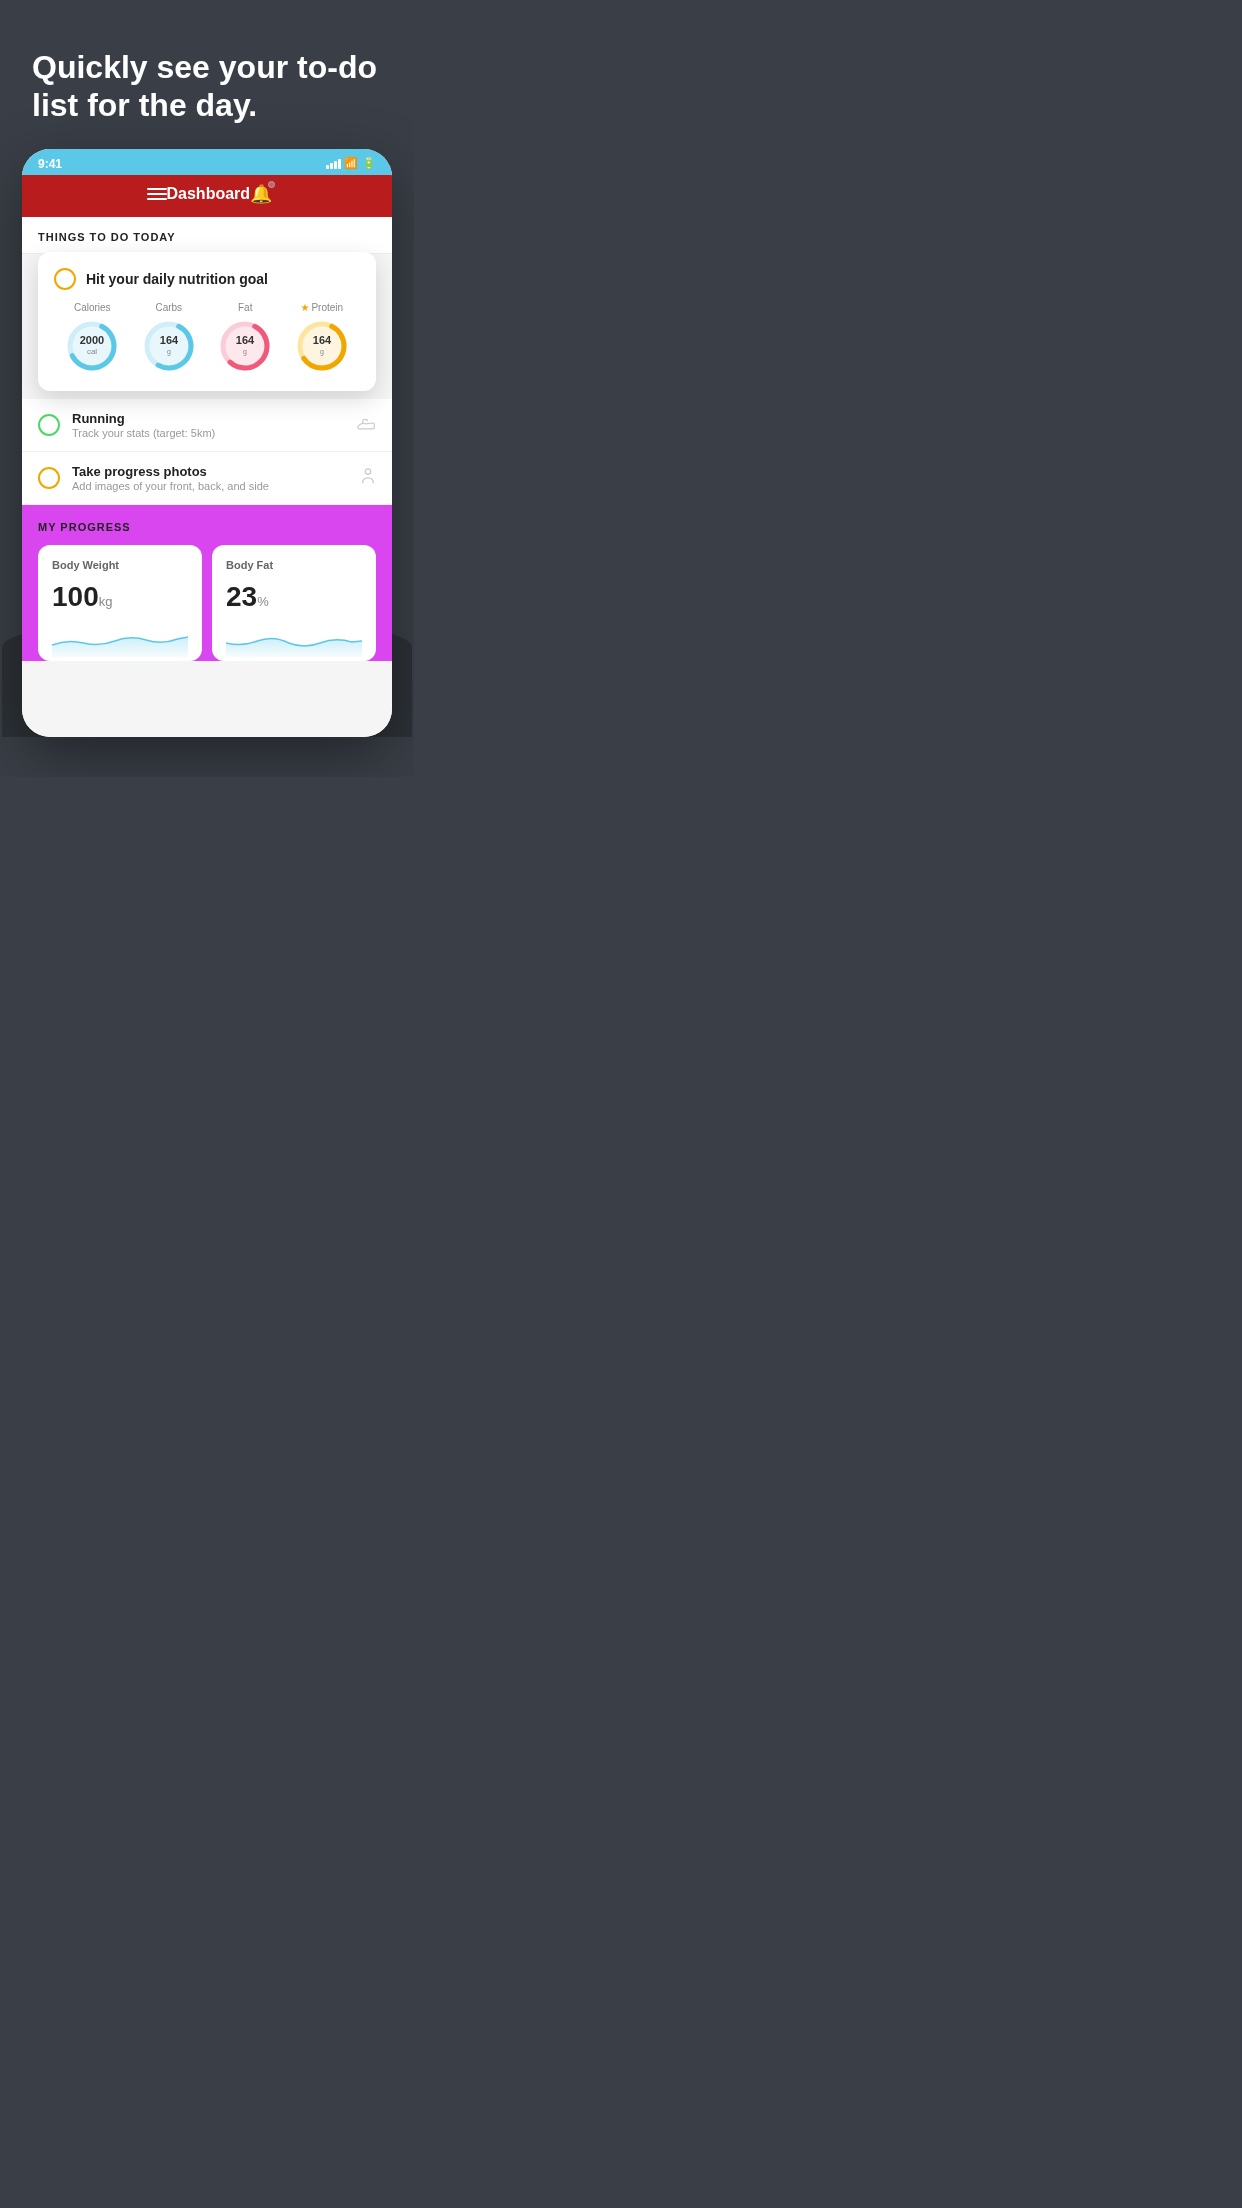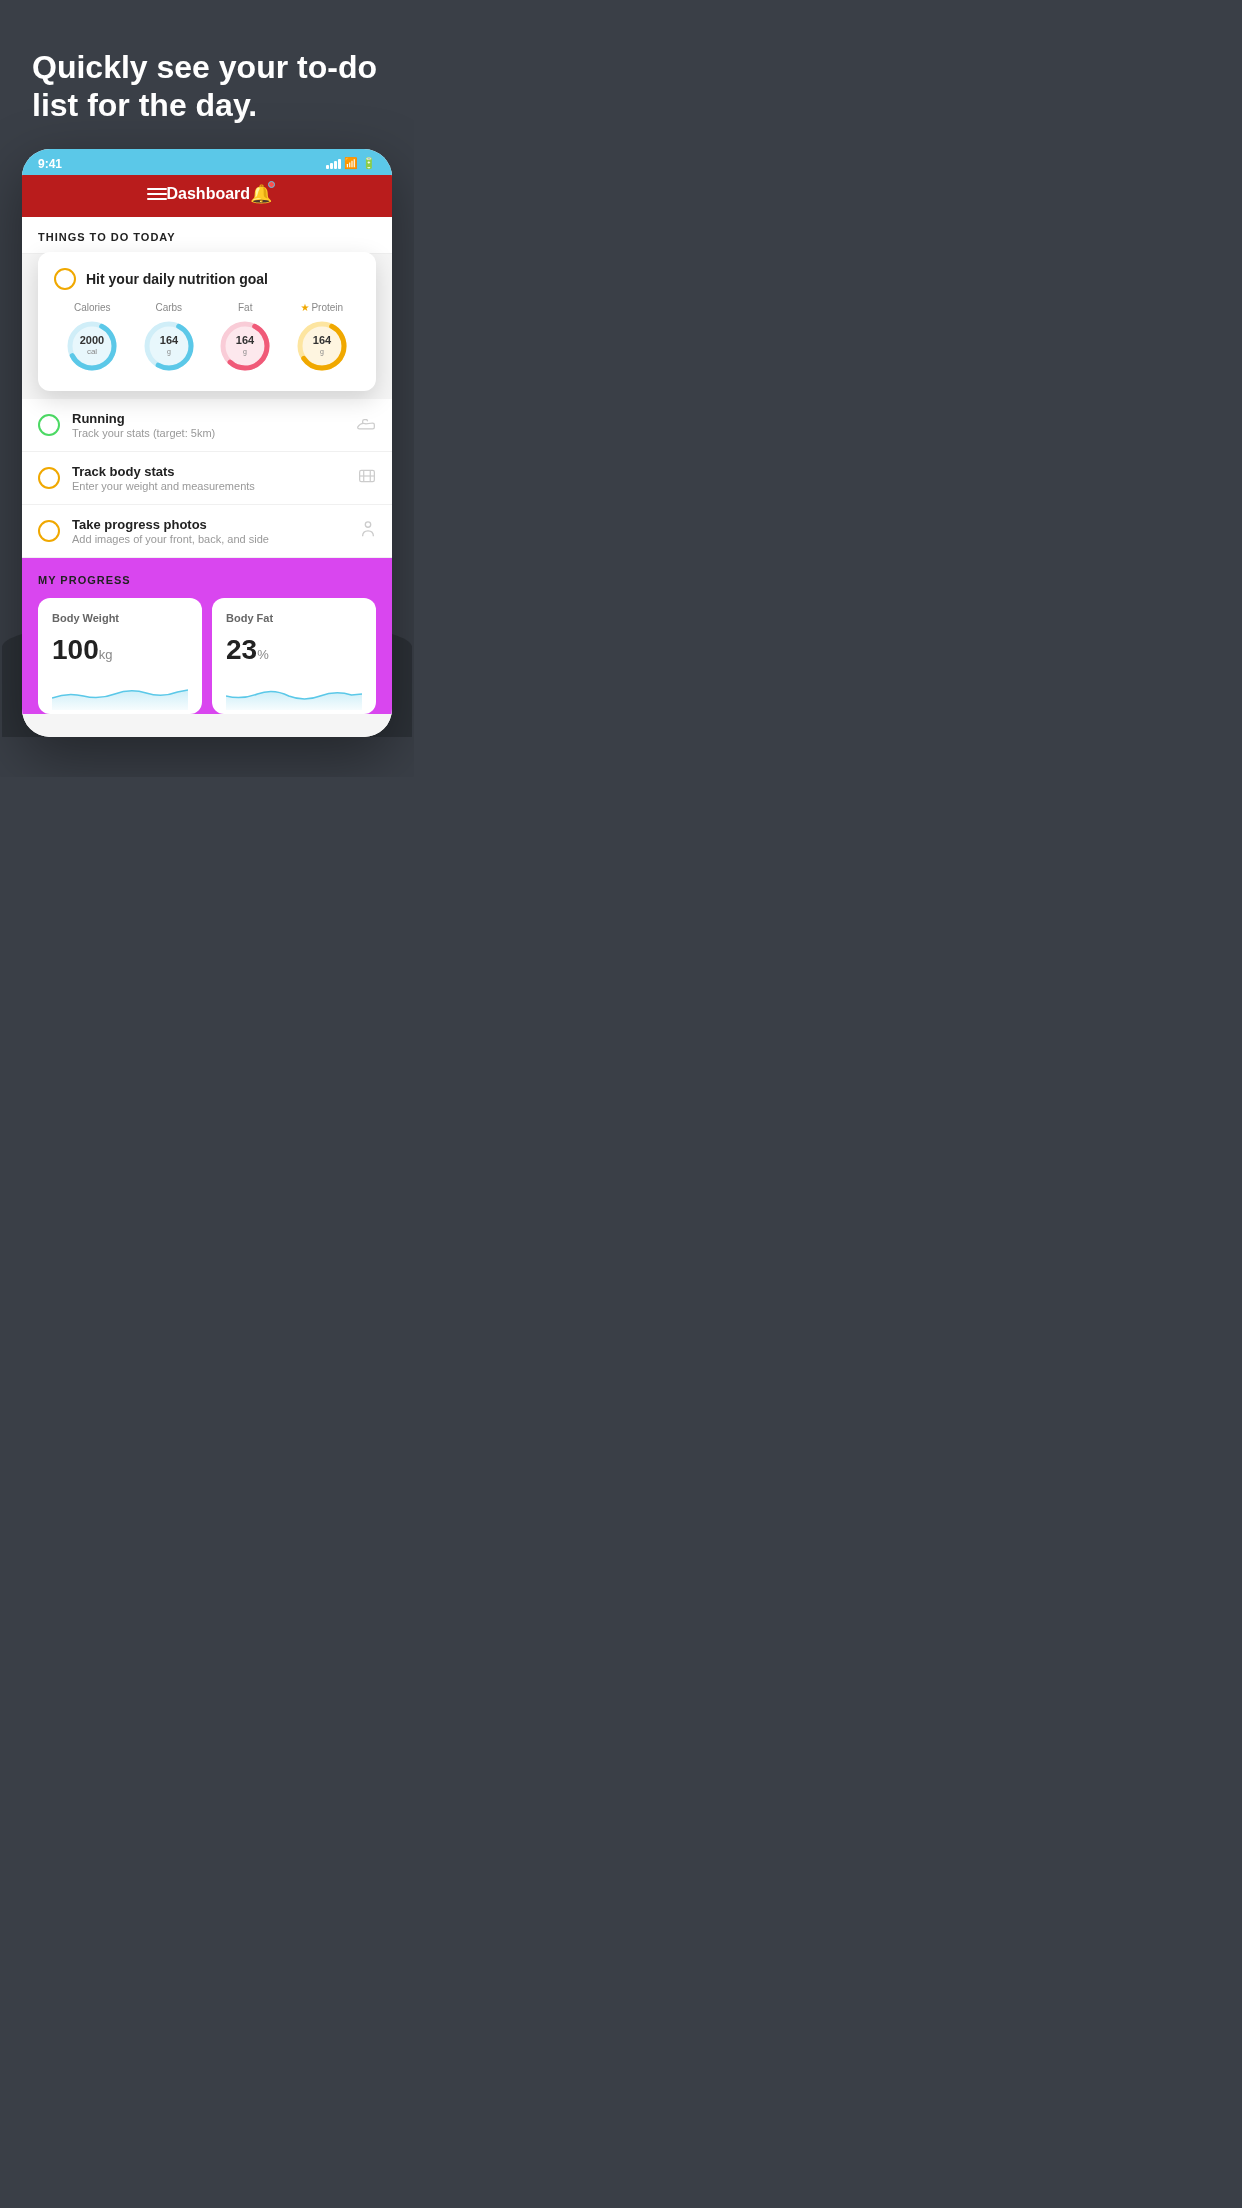--- a/index.html
+++ b/index.html
@@ -424,35 +424,20 @@
               <div class="todo-subtitle">Track your stats (target: 5km)</div>
             </div>
             <span class="todo-icon">
               <svg width="20" height="16" viewBox="0 0 24 18" fill="none" stroke="#ccc" stroke-width="1.5">
                 <path d="M2 14 Q6 8 12 10 L20 9 Q22 9 22 11 L22 14 Q22 16 20 16 L4 16 Q2 16 2 14Z"></path>
                 <path d="M8 10 L8 7 Q8 5 10 5 L13 5 L14 7"></path>
               </svg>
             </span>
           </div>
 
-          <div class="todo-item">
-            <div class="todo-circle yellow"></div>
-            <div class="todo-content">
-              <div class="todo-title">Track body stats</div>
-              <div class="todo-subtitle">Enter your weight and measurements</div>
-            </div>
-            <span class="todo-icon">
-              <svg width="18" height="18" viewBox="0 0 22 22" fill="none" stroke="#ccc" stroke-width="1.5">
-                <rect x="2" y="4" width="18" height="14" rx="2"></rect>
-                <line x1="7" y1="4" x2="7" y2="18"></line>
-                <line x1="15" y1="4" x2="15" y2="18"></line>
-                <line x1="2" y1="11" x2="20" y2="11"></line>
-              </svg>
-            </span>
-          </div>
 
           <div class="todo-item">
             <div class="todo-circle yellow"></div>
             <div class="todo-content">
               <div class="todo-title">Take progress photos</div>
               <div class="todo-subtitle">Add images of your front, back, and side</div>
             </div>
             <span class="todo-icon">
               <svg width="16" height="18" viewBox="0 0 16 20" fill="none" stroke="#ccc" stroke-width="1.5">
                 <circle cx="8" cy="5" r="3"></circle>

